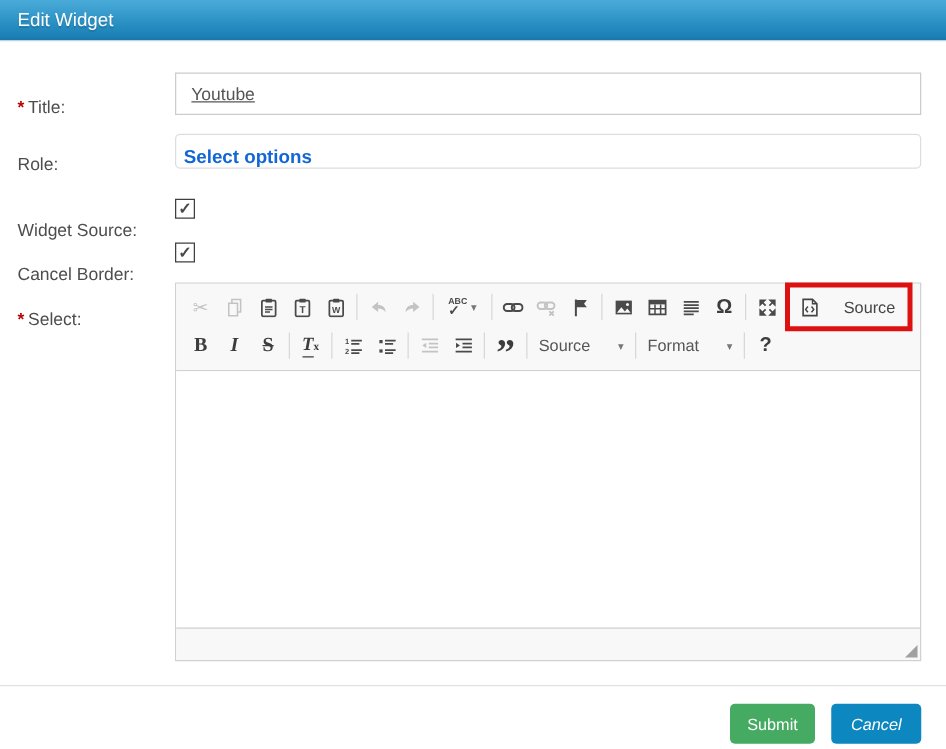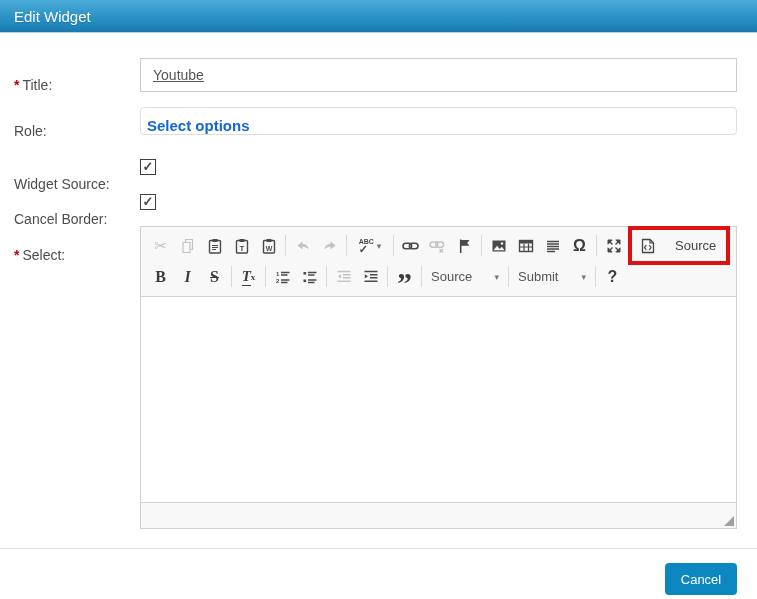--- a/index.html
+++ b/index.html
@@ -100,21 +100,21 @@
     border-left:10px solid transparent; border-bottom:10px solid #a0a0a0;
   }
 
   
   .divider { position:absolute; left:0; top:548px; width:757px; height:1px; background:#e2e2e2; }
   .btn {
     position:absolute; top:563px; height:32px; border:none; border-radius:4px;
     color:#fff; font-size:13px; font-family:"Liberation Sans",sans-serif; cursor:pointer;
   }
   .btn-submit { left:584px; width:68px; background:#45ab63; }
-  .btn-cancel { left:665px; width:72px; background:#0d87bf; }
+  .btn-cancel { left:665px; width:72px; background:#0d87bf;font-style:italic; }
 </style>
 </head>
 <body>
 
 <div class="page">
 
   <div class="hdr">
     <span class="hdr-title">Edit Widget</span>
   </div>
 
@@ -305,31 +305,32 @@
         </span>
         <span class="sep"></span>
         <span class="tbtn g-quote">”</span>
         <span class="sep"></span>
         <span class="ddl">
           <span>Source</span>
           <span class="dd-caret">▾</span>
         </span>
         <span class="sep"></span>
         <span class="ddl">
-          <span>Submit</span>
+          <span>Format</span>
           <span class="dd-caret">▾</span>
         </span>
         <span class="sep"></span>
         <span class="tbtn g-help">?</span>
       </div>
     </div>
 
     <div class="edit-area" contenteditable="true" style=""></div>
 
     <div class="editor-footer">
       <span class="resize-handle"></span>
     </div>
   </div>
 
   <div class="divider"></div>
+  <button class="btn btn-submit">Submit</button>
   <button class="btn btn-cancel">Cancel</button>
 
 </div>
 
 </body></html>

